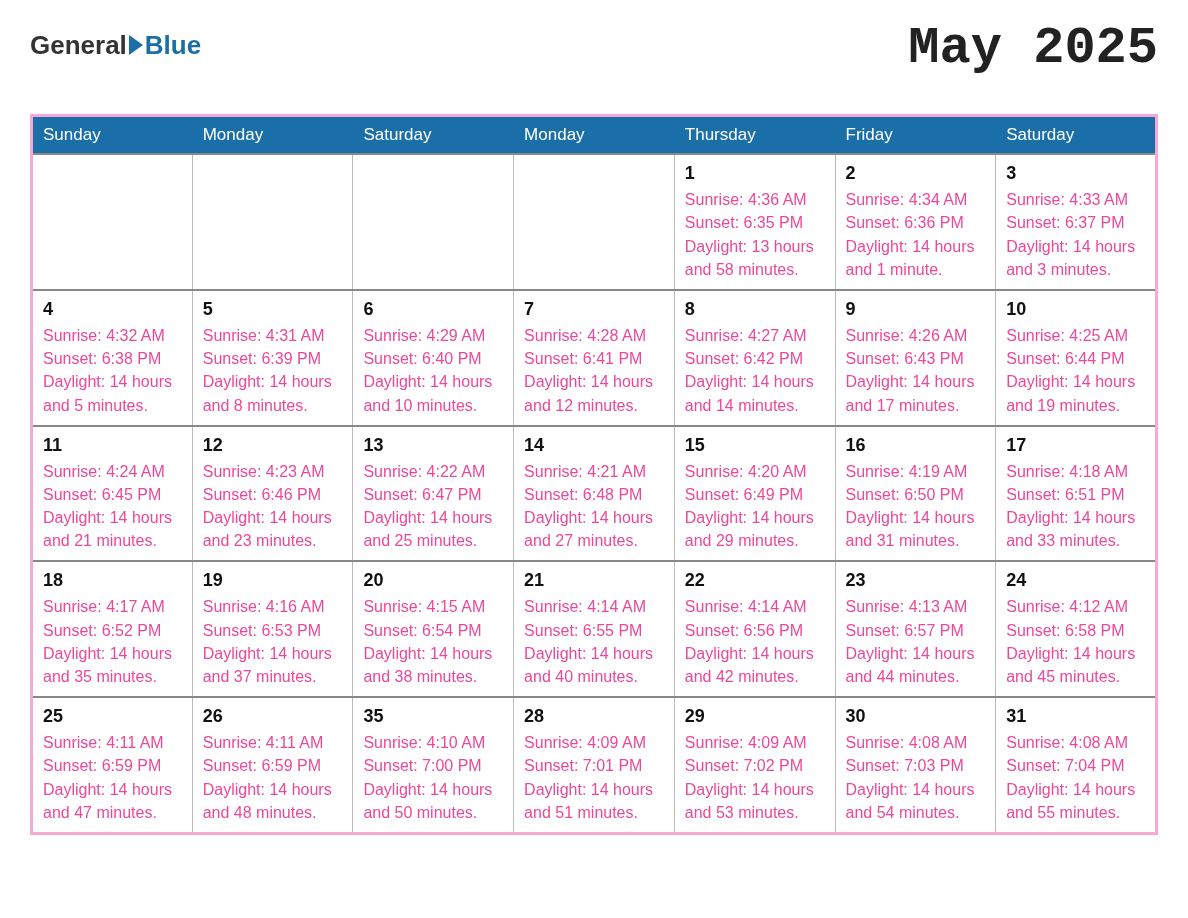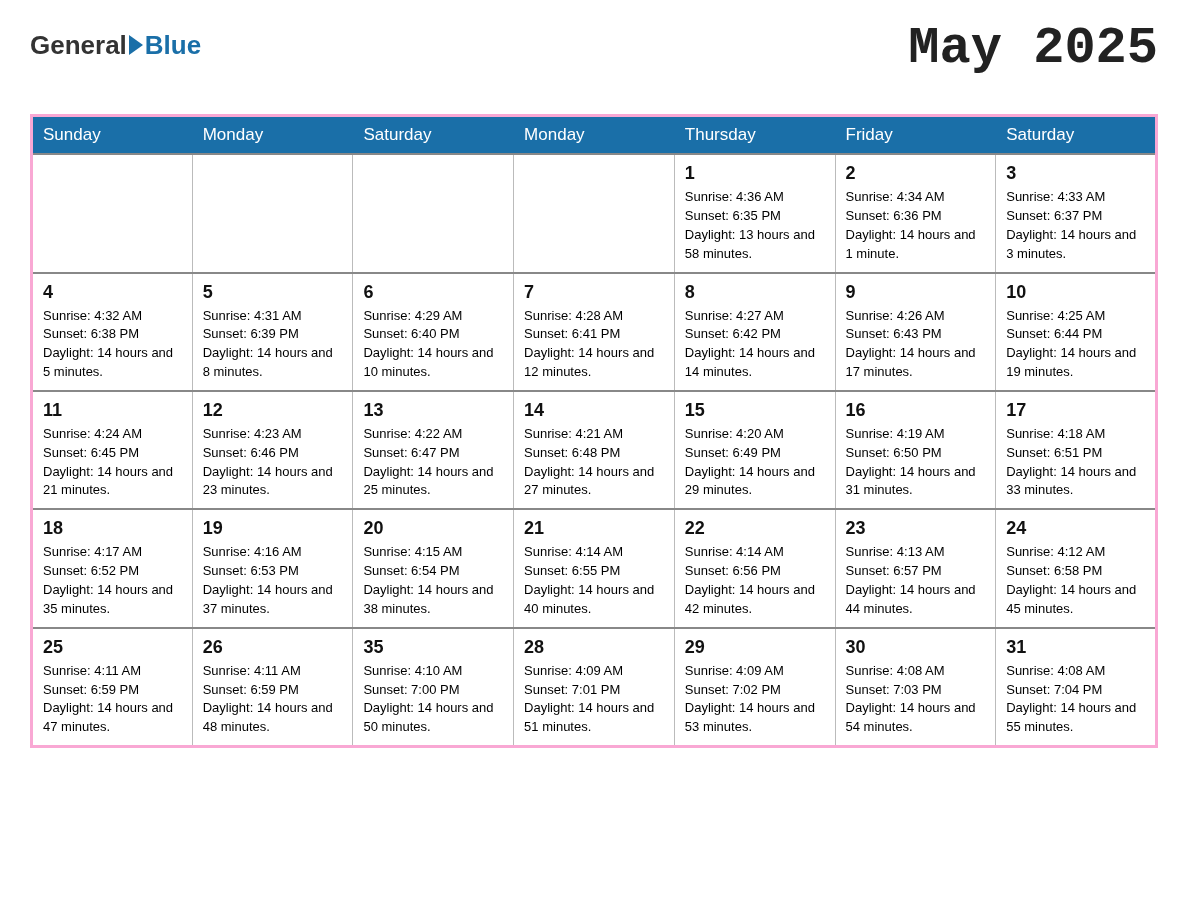--- a/index.html
+++ b/index.html
@@ -79,22 +79,22 @@
       color: #333;
     }
     .day-number {
       font-size: 18px;
       font-weight: bold;
       color: #111;
       display: block;
       margin-bottom: 4px;
     }
     .day-info {
-      font-size: 13px;
-      color: #000000;
+      font-size: 16px;
+      color: #ec4899;
       line-height: 1.45;
     }
     .empty-cell {
       background: #fff;
     }
     .calendar tr td {
       border-top: 2px solid #888;
     }
     .calendar thead th:first-child {
       border-left: 1px solid #1a6fa8;

